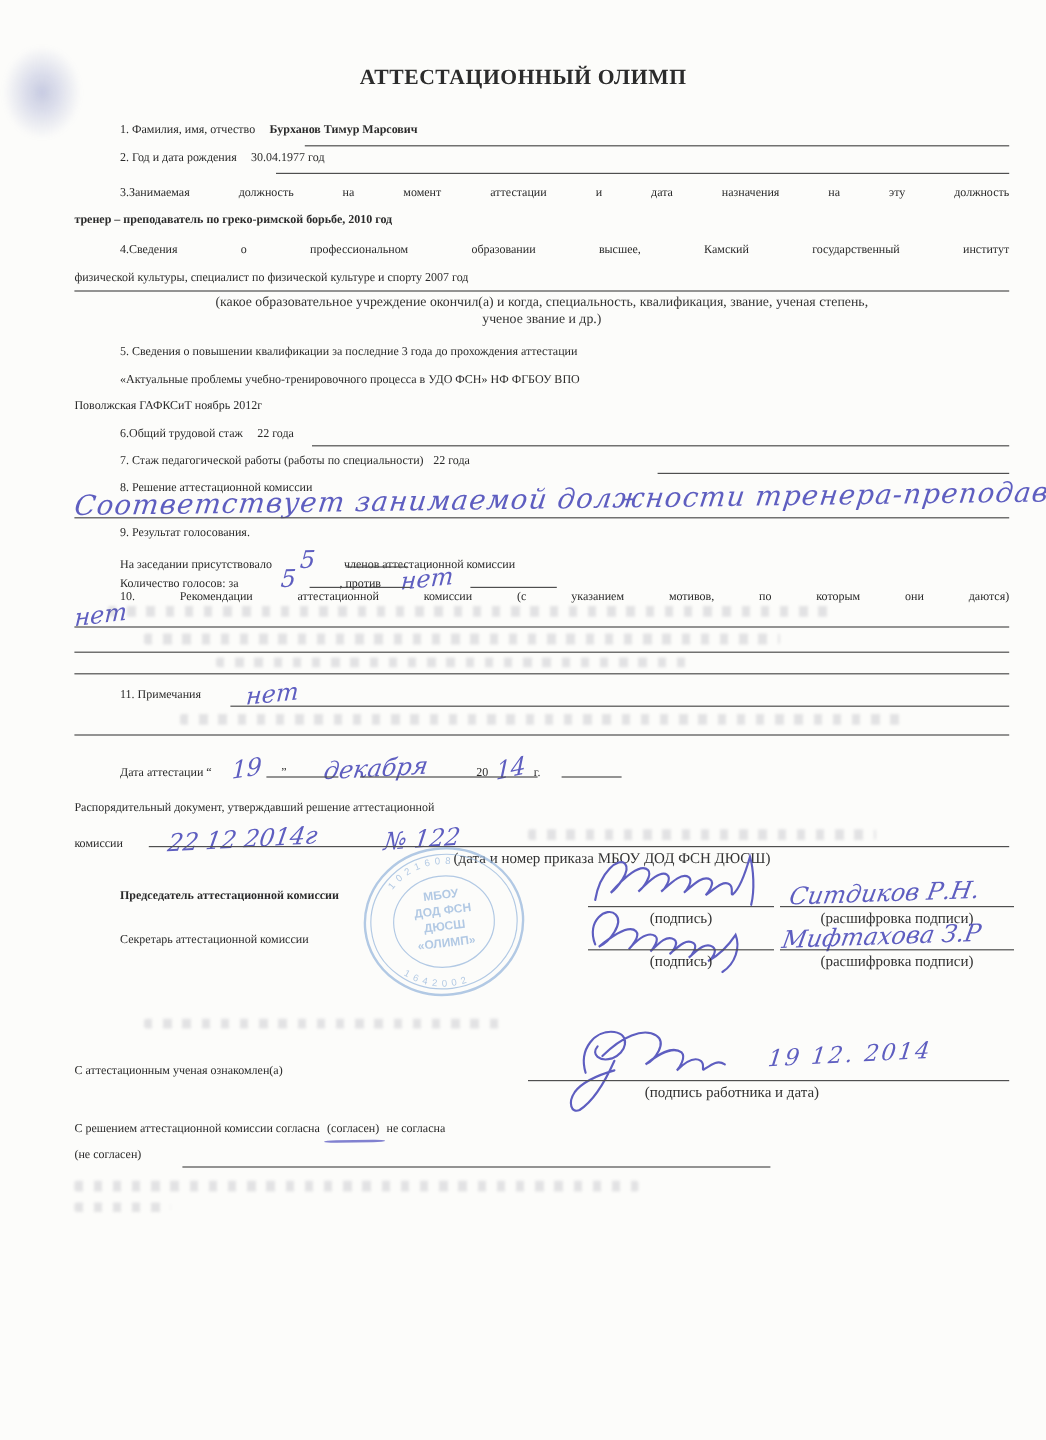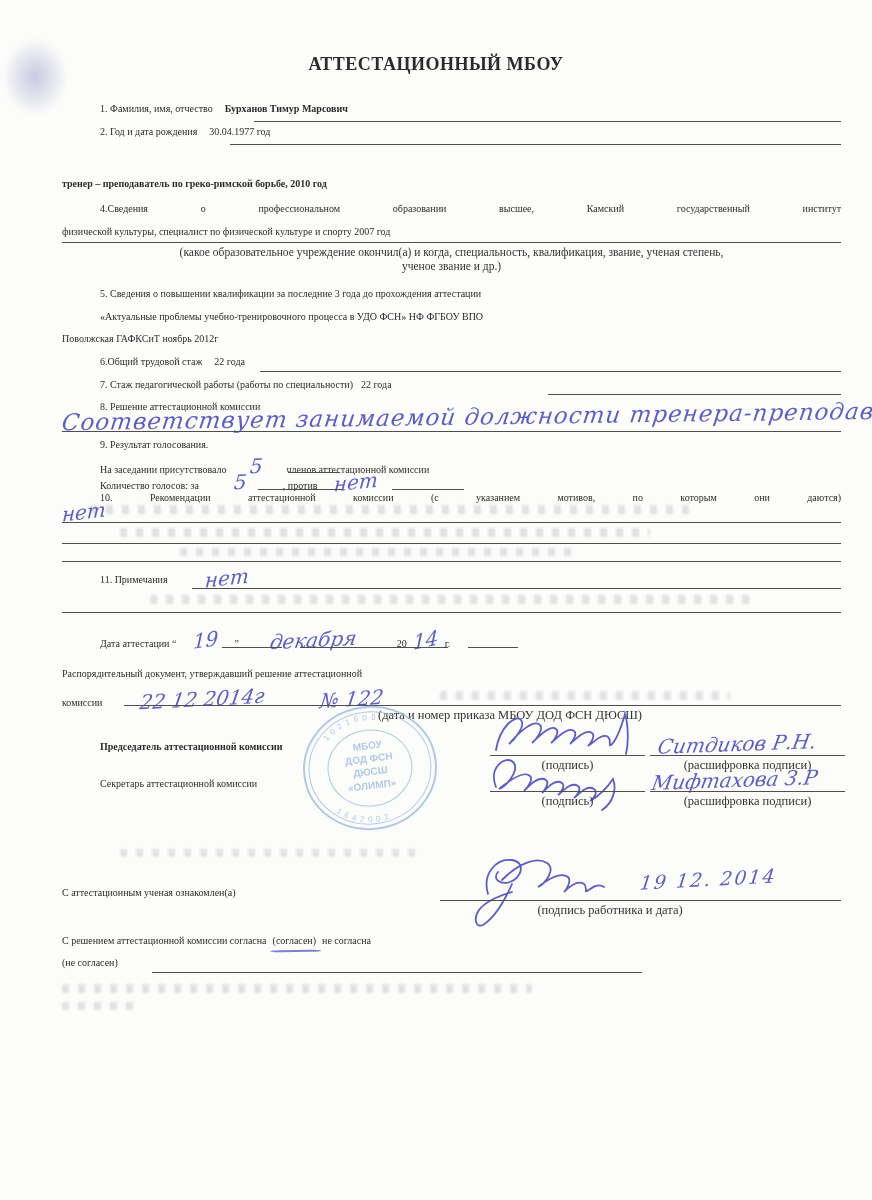--- a/index.html
+++ b/index.html
@@ -31,34 +31,35 @@
          filter:blur(2px);}
   svg text{font-family:"Liberation Sans",sans-serif;}
 </style>
 </head>
 <body>
 
 <div class="page">
 
   <div class="abs smudge" style="left:2px;top:38px;width:66px;height:78px;"></div>
 
-  <div class="abs t b" style="left:0;top:55px;width:872px;text-align:center;font-size:18px;letter-spacing:.5px;">АТТЕСТАЦИОННЫЙ МБОУ</div>
+  <div class="abs t b" style="left:0;top:55px;width:872px;text-align:center;font-size:18px;letter-spacing:.5px;">АТТЕСТАЦИОННЫЙ ОЛИМП</div>
 
   <div class="row gap12" style="left:100px;top:100px;">
     <span class="t">1. Фамилия, имя, отчество</span>
     <span class="t b">Бурханов Тимур Марсович</span>
   </div>
   <div class="abs rule" style="left:254px;top:121px;width:587px;"></div>
 
   <div class="row gap12" style="left:100px;top:123px;">
     <span class="t">2. Год и дата рождения</span>
     <span class="t">30.04.1977 год</span>
   </div>
   <div class="abs rule" style="left:230px;top:144px;width:611px;"></div>
 
+  <div class="abs t just" style="left:100px;top:152px;width:741px;">3.Занимаемая должность на момент аттестации и дата назначения на эту должность</div>
   <div class="abs t b" style="left:62px;top:175px;">тренер – преподаватель по греко-римской борьбе, 2010 год</div>
 
   <div class="abs t just" style="left:100px;top:200px;width:741px;">
     <span>4.Сведения о профессиональном образовании</span>
     <span class="u">высшее, Камский государственный институт</span>
   </div>
   <div class="abs t" style="left:62px;top:223px;">физической культуры, специалист по физической культуре и спорту 2007 год</div>
   <div class="abs rule" style="left:62px;top:242px;width:779px;"></div>
   <div class="abs hint center" style="left:62px;top:260px;width:779px;">ученое звание и др.)</div>
   <div class="abs hint u center" style="left:62px;top:246px;width:779px;">(какое образовательное учреждение окончил(а) и когда, специальность, квалификация, звание, ученая степень,</div>

